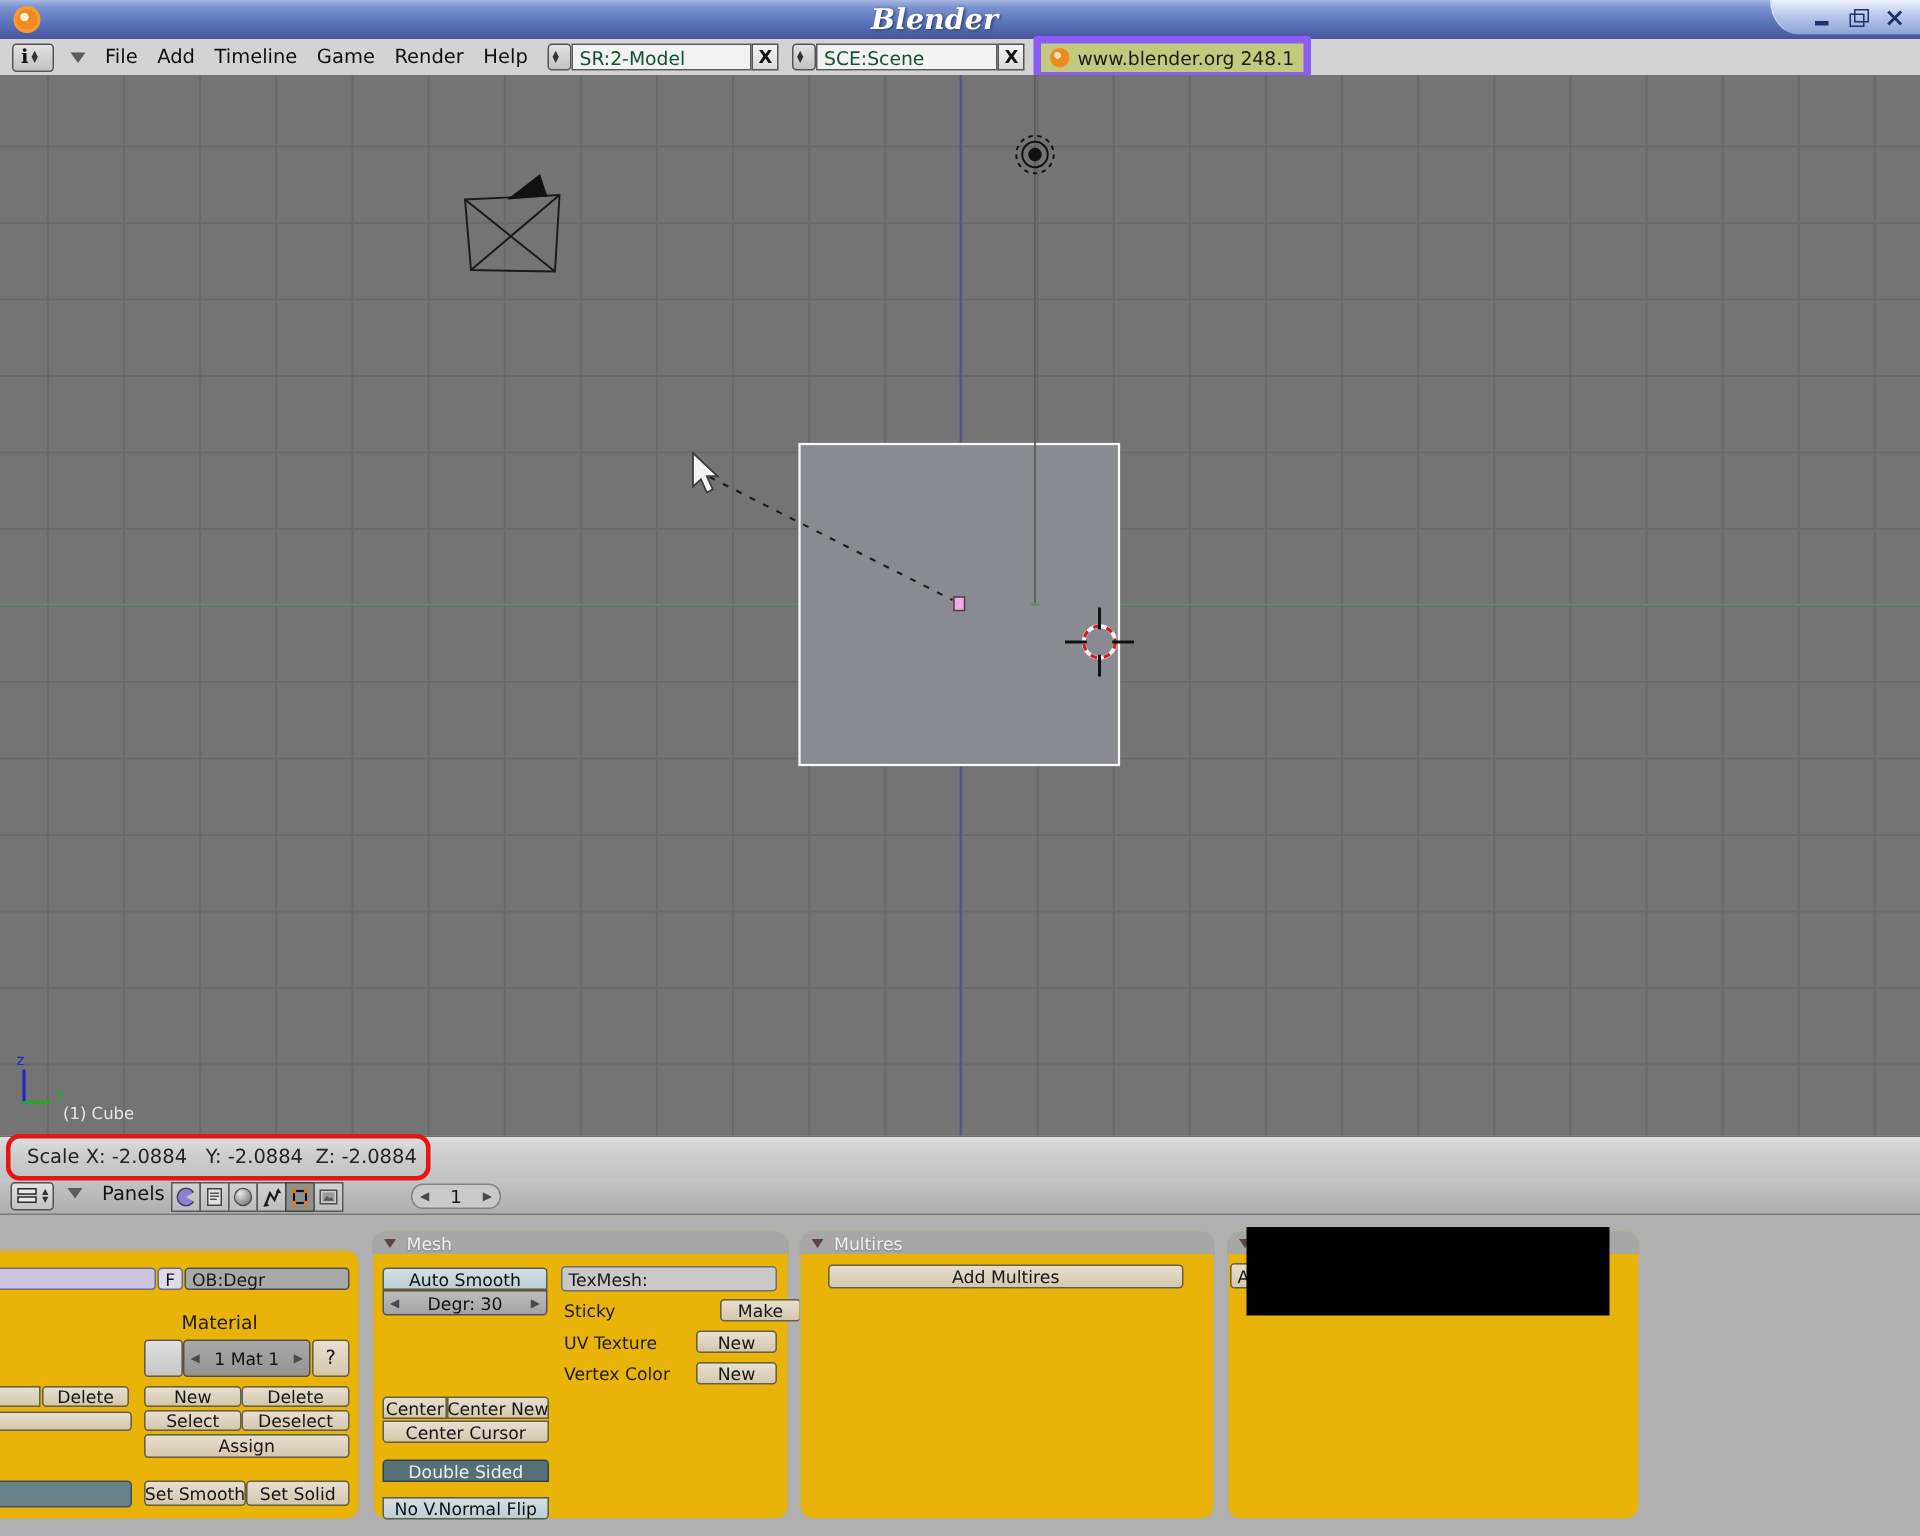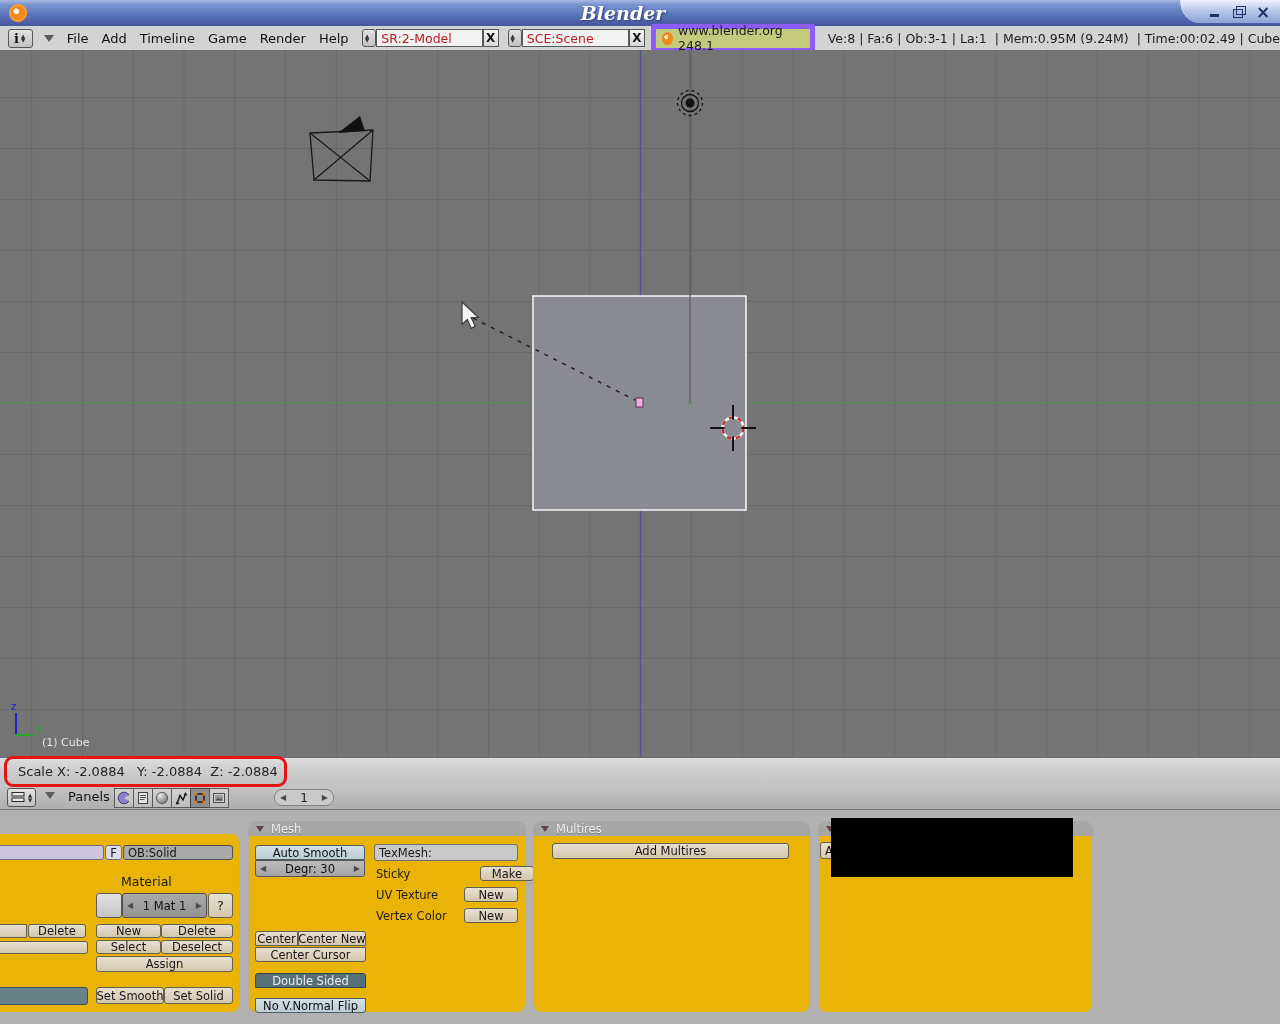--- a/index.html
+++ b/index.html
@@ -32,21 +32,21 @@
   
   .menubar{position:absolute;left:0;top:26px;width:1280px;height:24px;background:#d3d3d3;
     border-bottom:2px solid #3c3c3c;display:flex;align-items:center;font-size:13px;color:#111;}
   .mini-btn{height:19px;background:linear-gradient(#e2e2e2,#c2c2c2);border:1px solid #555;
     border-radius:3px;display:flex;align-items:center;box-sizing:border-box;}
   .stepper{display:flex;flex-direction:column;align-items:center;justify-content:center;
     font-size:5.5px;line-height:4.5px;color:#333;padding:0 2px;}
   .menu-item{margin:0 6.5px;cursor:default;}
   .tri-down{width:0;height:0;border:5px solid transparent;border-top:7px solid #5c5c5c;margin-top:6px;}
   .field{height:18px;background:#f2f2f2;border:1px solid #5a5a5a;font-size:12.5px;
-    display:flex;align-items:center;padding:0 4px;box-sizing:border-box;color:#b91c1c;}
+    display:flex;align-items:center;padding:0 4px;box-sizing:border-box;color:#14532d;}
   .xbtn{width:18px;height:18px;background:linear-gradient(#f4f4f4,#d8d8d8);border:1px solid #555;
     font-weight:bold;font-size:12px;display:flex;align-items:center;justify-content:center;box-sizing:border-box;}
   .url-badge{height:19px;background:#c3ca7d;border:5px solid #8b5cf6;border-radius:2px;
     display:flex;align-items:center;gap:5px;padding:0 6px;font-size:12.5px;color:#1c1c1c;}
   .mini-logo{width:13px;height:13px;border-radius:50%;
     background:radial-gradient(circle at 38% 38%,#ffe2b8 0 20%,#ee8a1e 21% 75%,#b85f0d 100%);}
   .stats{font-size:12.5px;color:#1a1a1a;white-space:pre;margin-left:13px;}
 
   
   .viewport{position:absolute;left:0;top:50px;width:1280px;height:707px;background-color:#747474;
@@ -149,21 +149,20 @@
         <span>▲</span>
         <span>▼</span>
       </span>
   </span>
   <span class="field" style="width:121px;">SCE:Scene</span>
   <span class="xbtn">X</span>
   <span class="url-badge" style="margin-left:6px;">
     <span class="mini-logo"></span>
     <span>www.blender.org 248.1</span>
   </span>
-  <span class="stats">Ve:8 | Fa:6 | Ob:3-1 | La:1  | Mem:0.95M (9.24M)  | Time:00:02.49 | Cube</span>
 </div>
 
 <div class="viewport">
   <svg width="1280" height="707" viewBox="0 50 1280 707">
 
     <line x1="0" y1="403" x2="1280" y2="403" stroke="#5f8c5f" stroke-width="1.5"></line>
     <line x1="640.5" y1="50" x2="640.5" y2="757" stroke="#54548c" stroke-width="1.5"></line>
 
     <g stroke="#1a1a1a" stroke-width="1.3" fill="none">
       <polygon points="310,133 373,130 370,181 314,180"></polygon>
@@ -279,21 +278,21 @@
   <span class="page-field">
     <span class="arr">◀</span>
     <span>1</span>
     <span class="arr">▶</span>
   </span>
 </div>
 
 <div class="panel" style="left:-30px;top:833px;width:270px;height:180px;border-radius:0 9px 9px 0;">
   <span class="abs tfield" style="left:10px;top:12px;width:124px;height:15px;background:#cbc5e0;border-color:#6f6a82;"></span>
   <span class="abs btn" style="left:135px;top:12px;width:17px;height:15px;background:#dedbeb;border-color:#6f6a82;">F</span>
-  <span class="abs tfield" style="left:153px;top:12px;width:110px;height:15px;background:#a9a9a9;border-color:#4f4f4f;">OB:Solid</span>
+  <span class="abs tfield" style="left:153px;top:12px;width:110px;height:15px;background:#a9a9a9;border-color:#4f4f4f;">OB:Degr</span>
   <span class="plabel" style="left:151px;top:41px;font-size:12.5px;">Material</span>
   <span class="abs" style="left:126px;top:60px;width:26px;height:25px;background:linear-gradient(#e0e0e0,#c6c6c6);border:1px solid #5a5a5a;border-radius:3px;"></span>
   <span class="abs selector" style="left:152px;top:60px;width:85px;height:25px;">
     <span class="arr">◀</span>
     <span>1 Mat 1</span>
     <span class="arr">▶</span>
   </span>
   <span class="abs btn" style="left:238px;top:60px;width:25px;height:25px;font-size:13px;">?</span>
   <span class="abs btn" style="left:8px;top:91px;width:49px;height:14px;border-radius:3px 0 0 3px;"></span>
   <span class="abs btn" style="left:58px;top:91px;width:58px;height:14px;">Delete</span>

